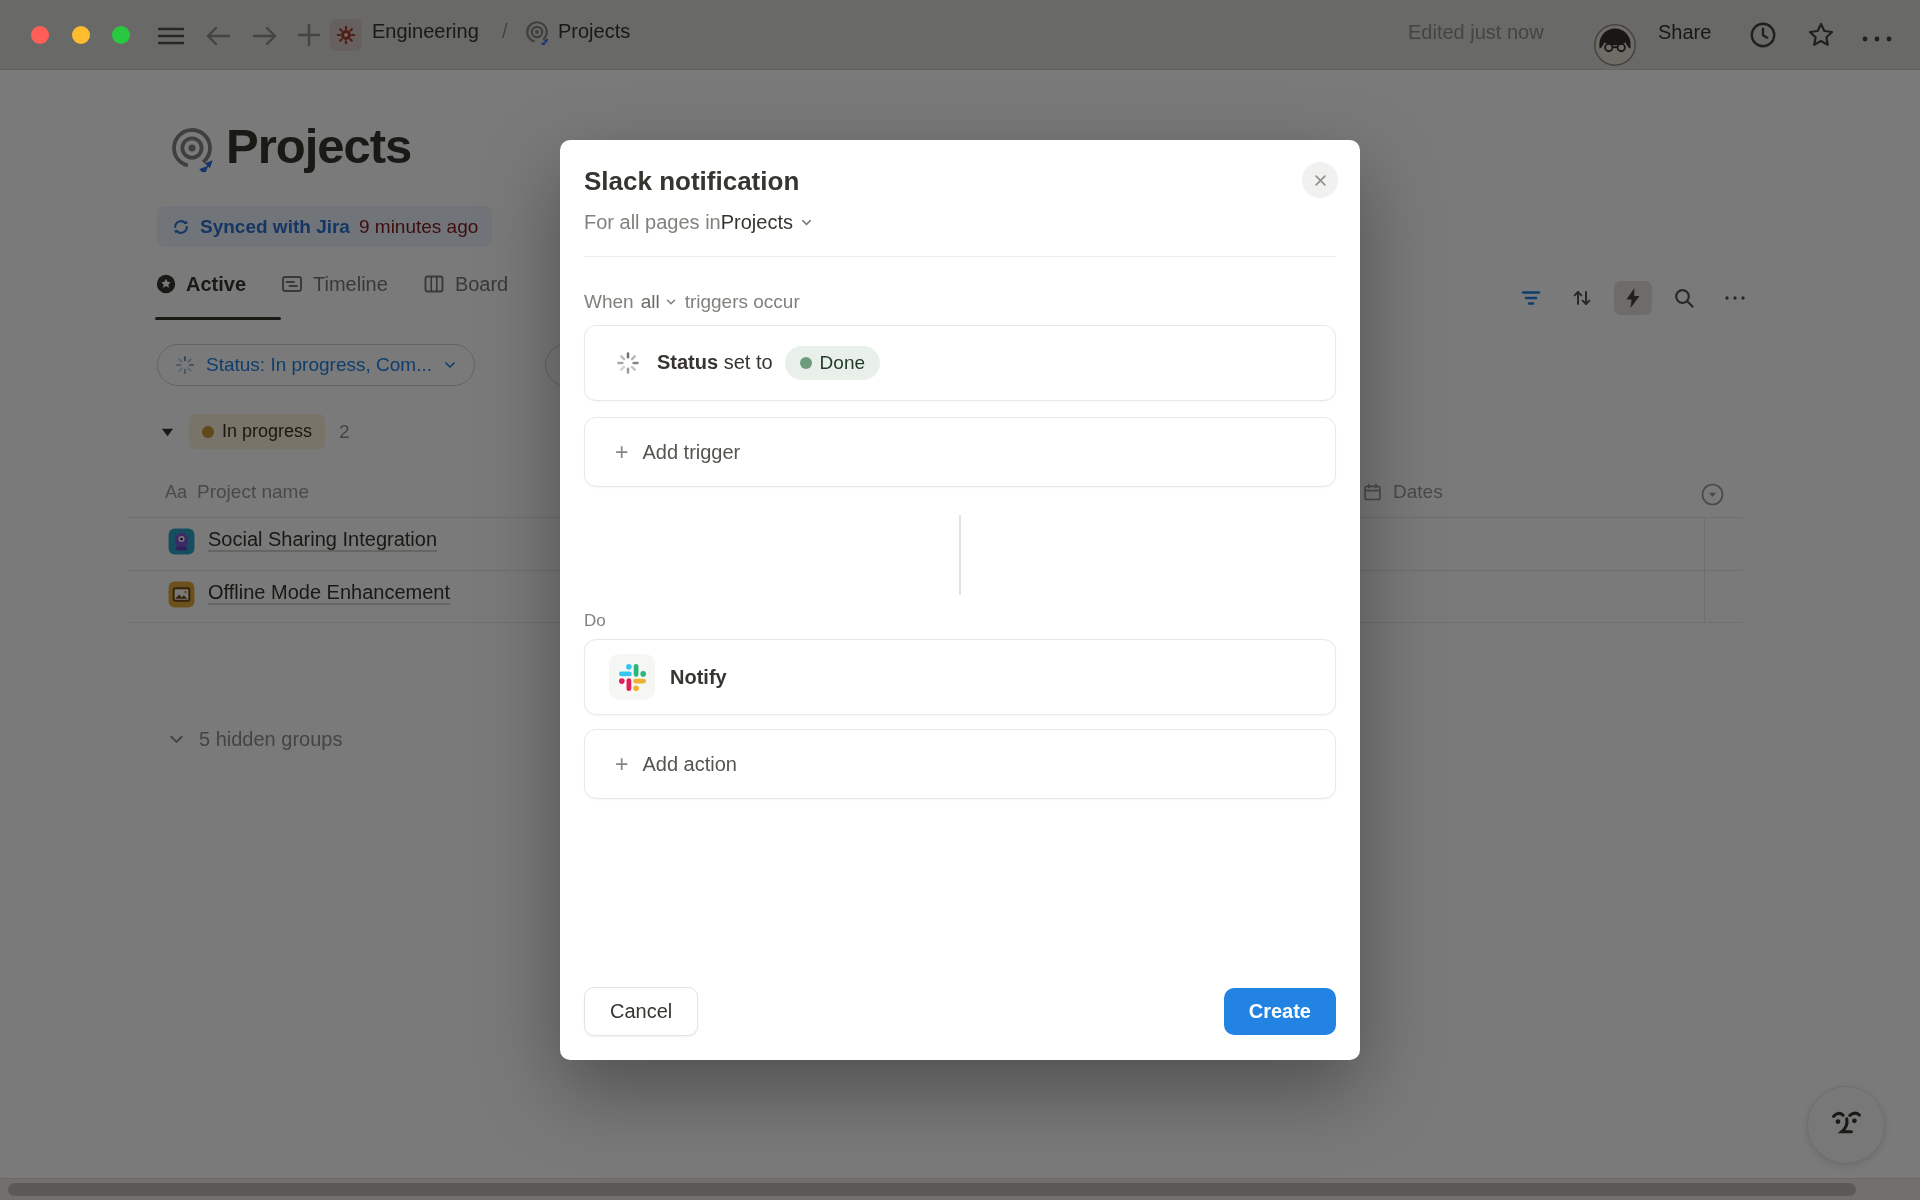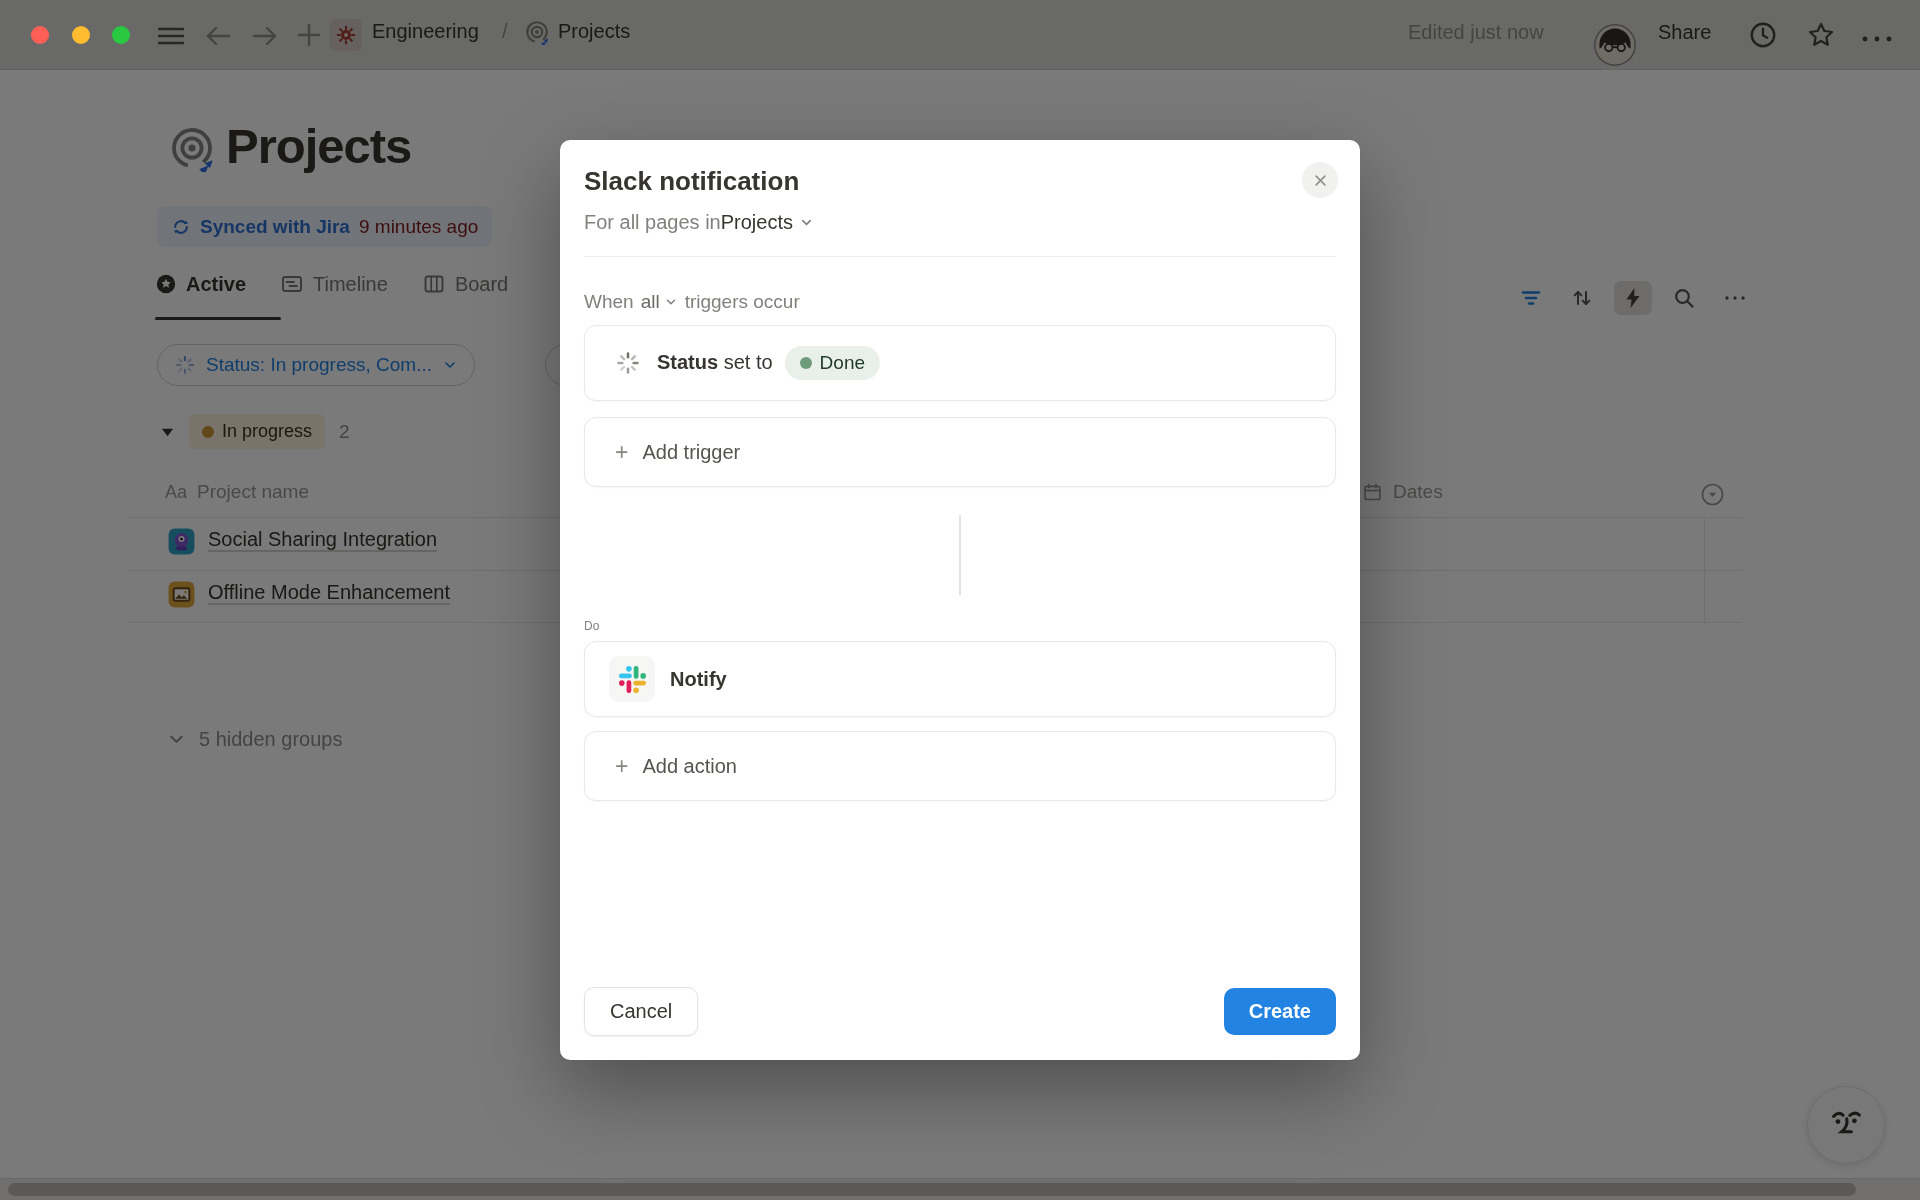--- a/index.html
+++ b/index.html
@@ -73,21 +73,21 @@
   .card{border:1px solid #e9e8e6;border-radius:12px;background:#fff;display:flex;align-items:center;
         box-shadow:0 1px 2px rgba(15,15,15,.03)}
   .trigger-card{margin-top:12px;height:76px;padding:0 30px;gap:16px}
   .trig-text{font-size:20px}
   .trig-prop{font-weight:700}
   .done-chip{display:inline-flex;align-items:center;gap:8px;background:#e8f0e9;border-radius:999px;
              padding:6px 15px;margin-left:12px;font-size:19px;color:#1f3a2a;font-weight:500}
   .add-card{margin-top:16px;height:70px;padding:0 30px;gap:14px;color:#55544e;font-size:20px}
   .add-plus{font-size:23px;color:#87867f;line-height:1}
   .connector{width:2.5px;height:80px;background:#e4e3e1;margin:28px auto 0}
-  .do-label{margin-top:24px;font-size:12px;color:#82817d}
+  .do-label{margin-top:16px;font-size:17px;color:#82817d}
   .notify-card{margin-top:8px;height:76px;padding:0 24px;gap:15px}
   .slack-tile{width:46px;height:46px;border-radius:10px;background:#f6f6f4;display:flex;
               align-items:center;justify-content:center}
   .notify-verb{font-size:20px;font-weight:700;color:#37352f}
   .channel-chip{display:flex;align-items:center;gap:9px;background:#f1f0ee;border-radius:8px;
                 padding:8px 14px;font-size:20px;color:#4c4b46}
   .modal-footer{position:absolute;left:24px;right:24px;bottom:24px;display:flex;
                 justify-content:space-between;align-items:center}
   .btn-cancel{padding:12px 25px;border:1px solid #e5e4e2;border-radius:10px;background:#fff;
               font-size:20px;color:#37352f;box-shadow:0 1px 2px rgba(0,0,0,.06);cursor:pointer}

